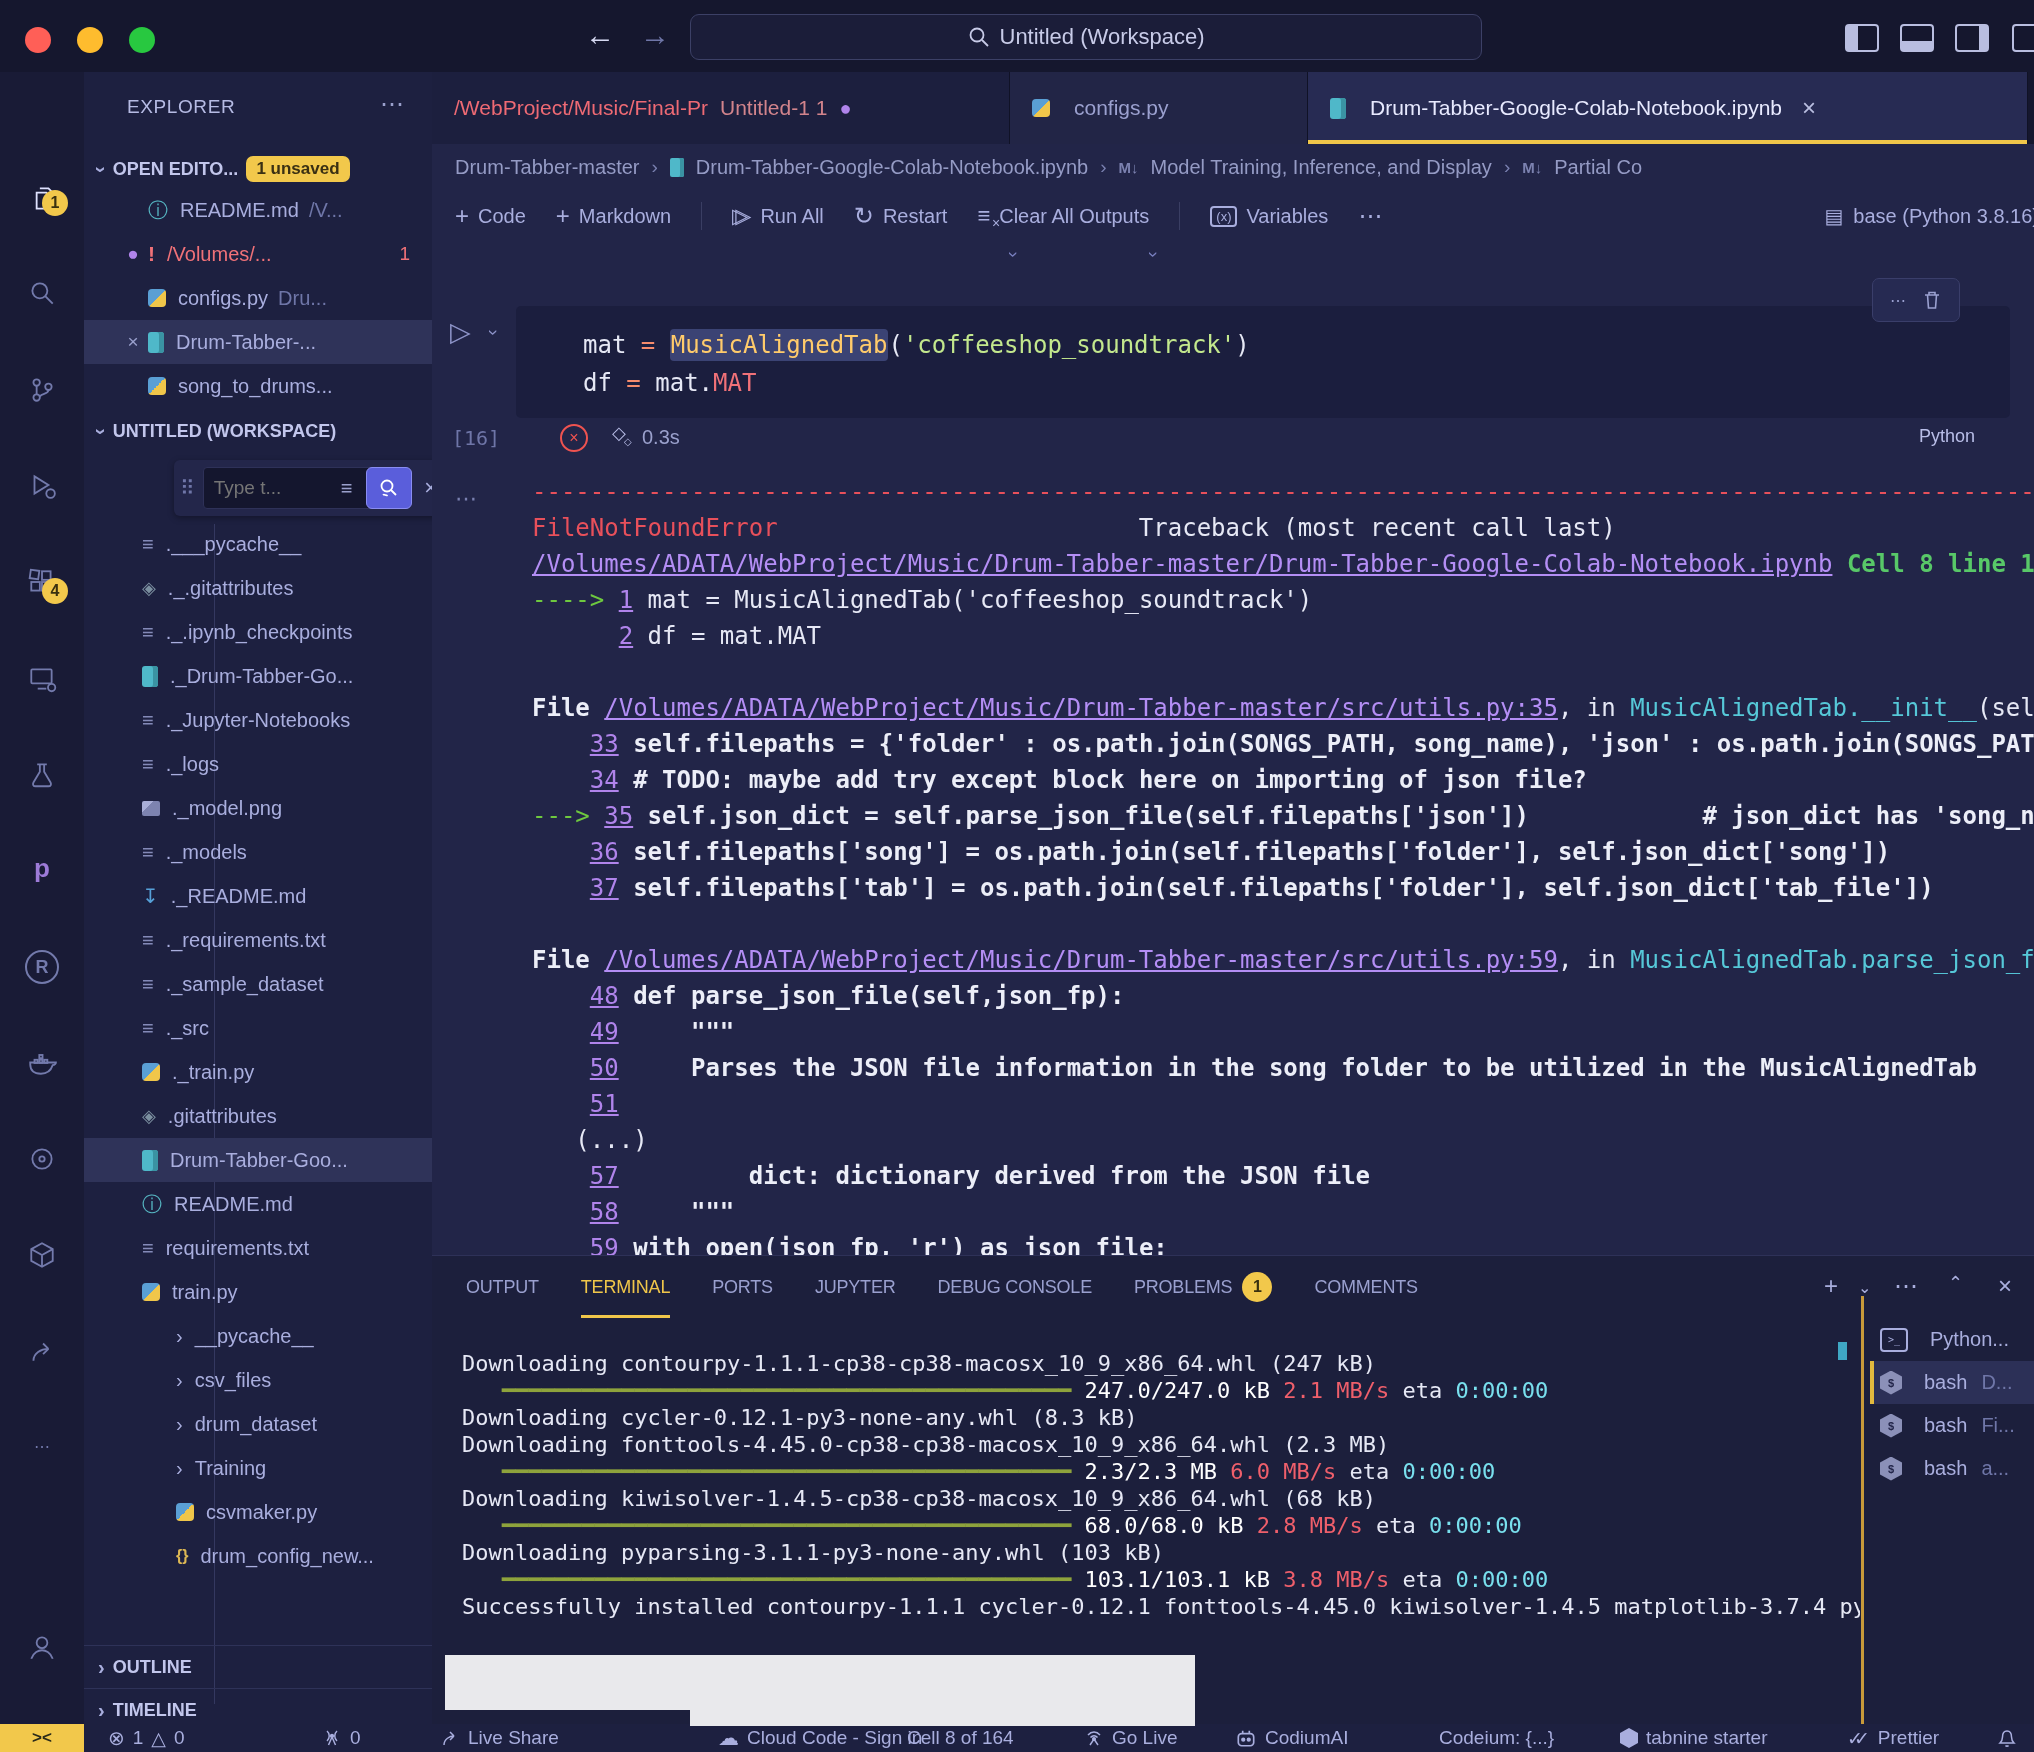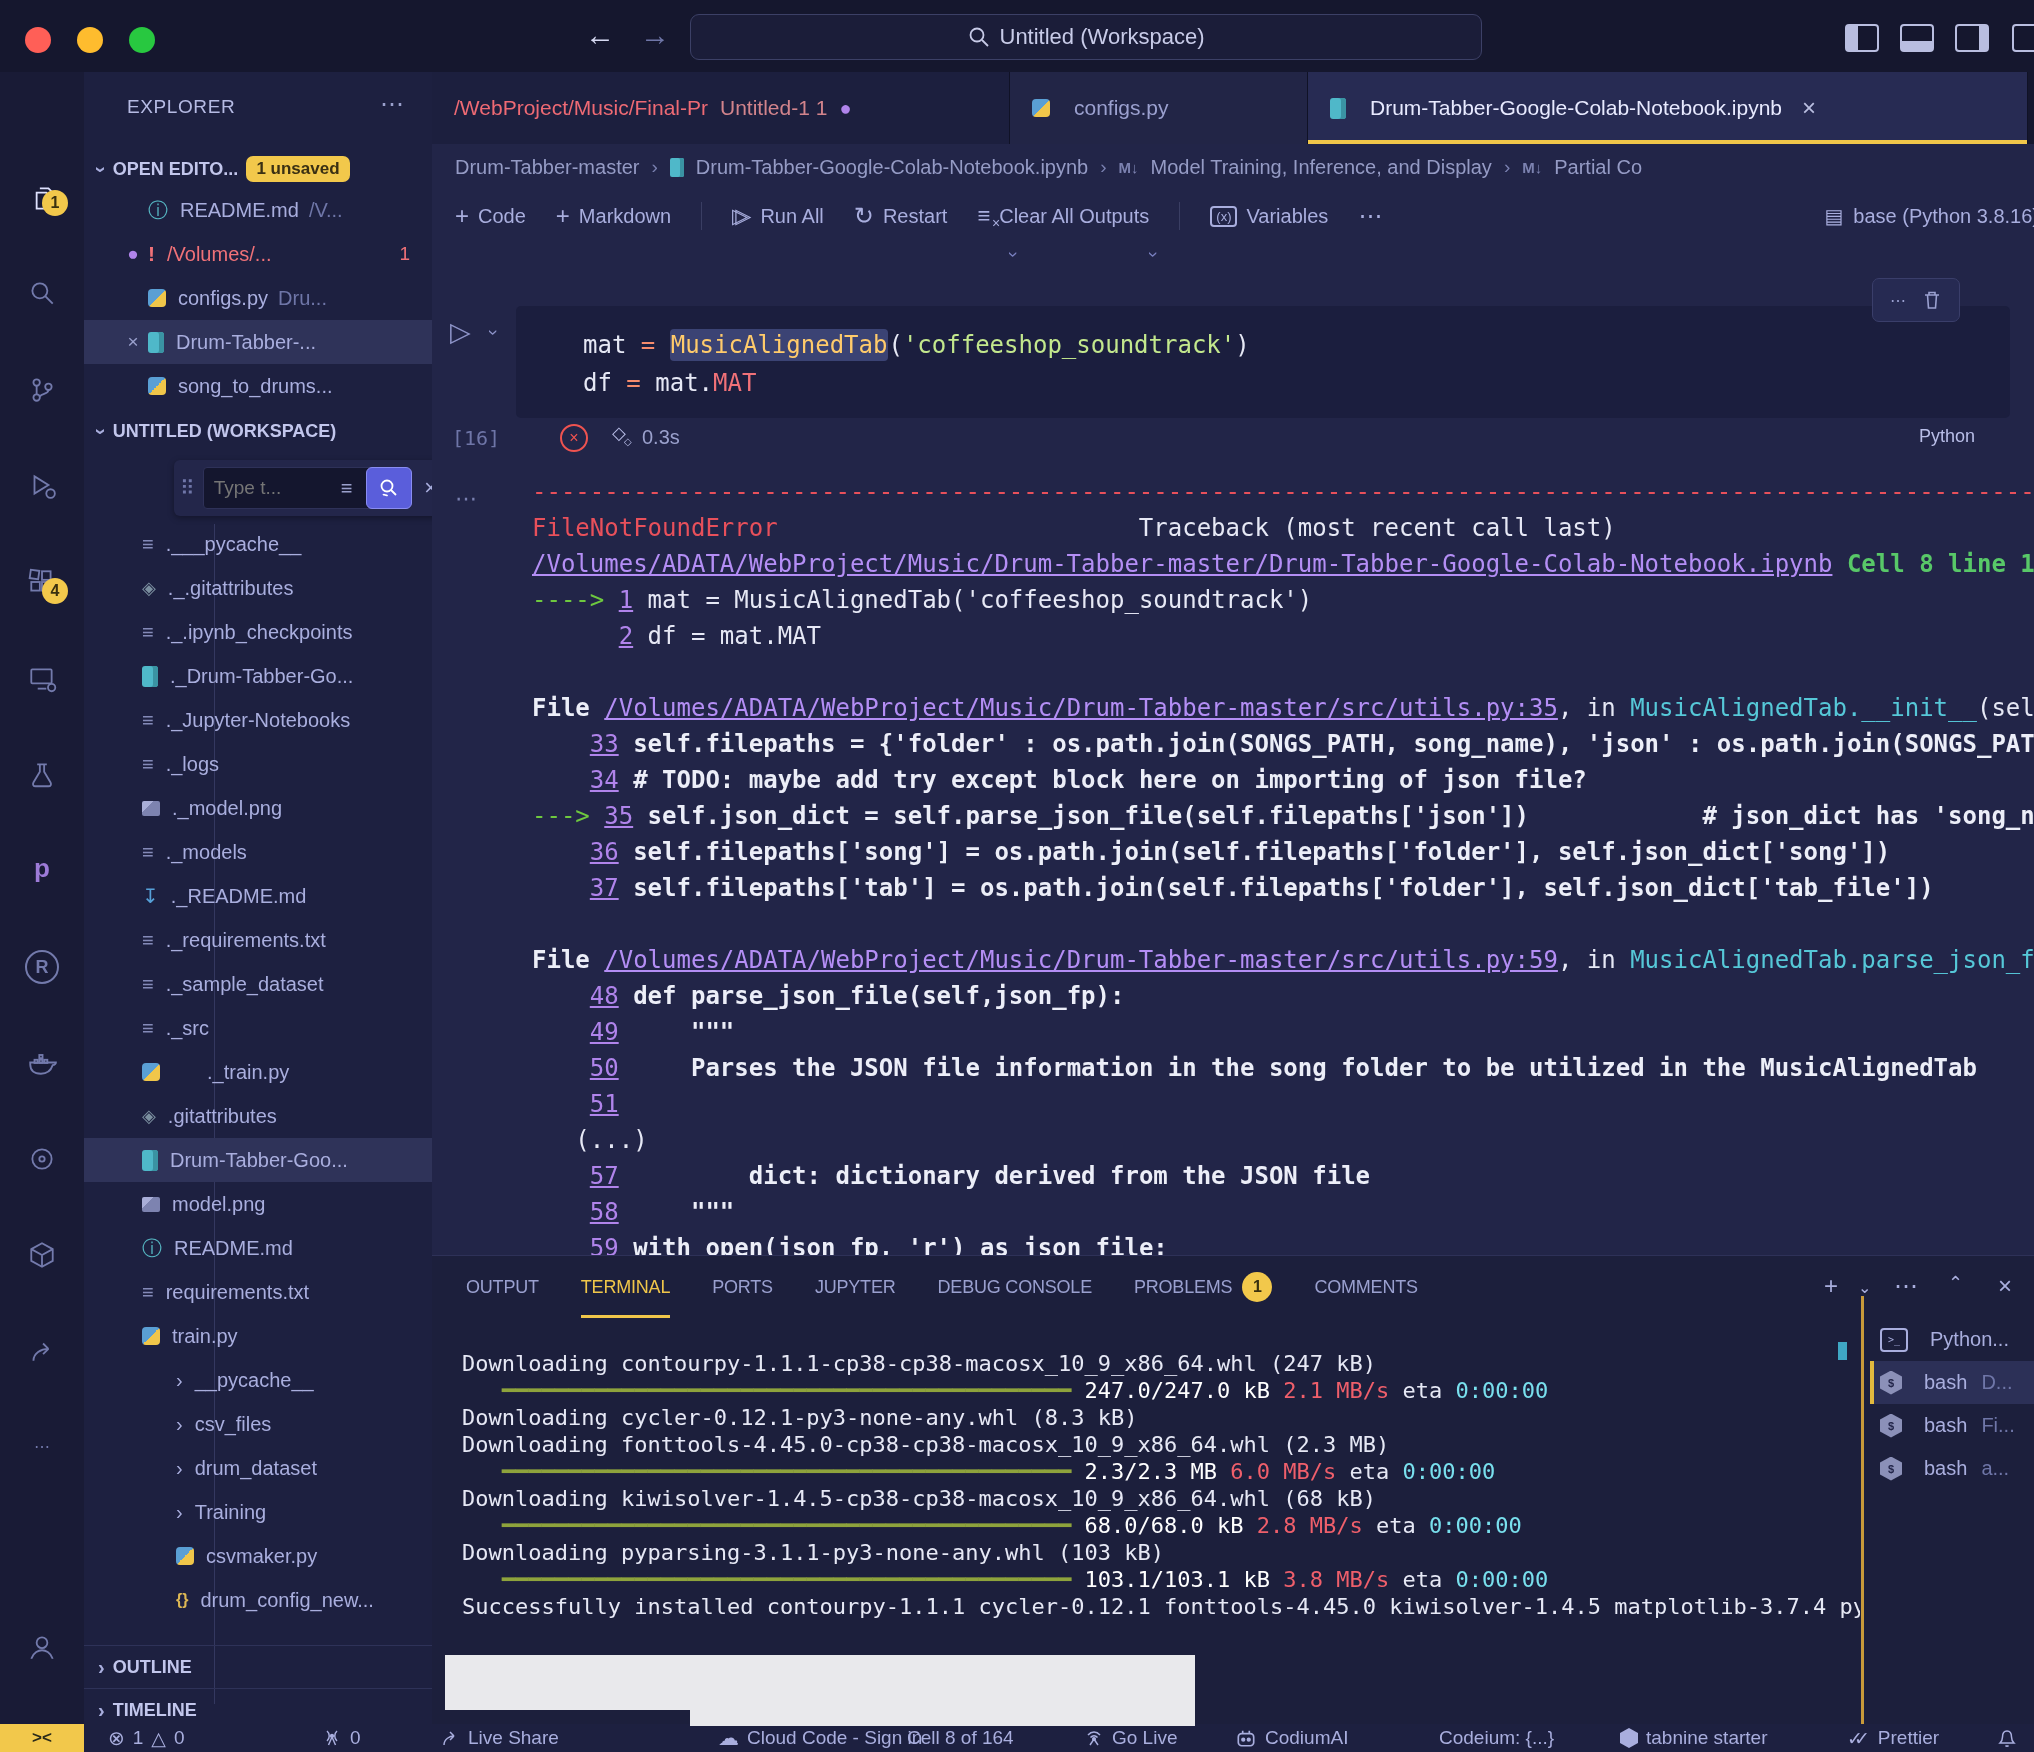--- a/index.html
+++ b/index.html
@@ -377,35 +377,31 @@
           <span>._requirements.txt</span>
         </div>
         <div class="srow" style="padding-left: 58px;">
           <span class="fic f-lines">≡</span>
           <span>._sample_dataset</span>
         </div>
         <div class="srow" style="padding-left: 58px;">
           <span class="fic f-lines">≡</span>
           <span>._src</span>
         </div>
-        <div class="srow" style="padding-left: 58px; gap: 35px;">
+        <div class="srow" style="padding-left: 58px;">
           <span class="fic f-python"></span>
           <span>._train.py</span>
         </div>
         <div class="srow" style="padding-left: 58px;">
           <span class="fic f-git">◈</span>
           <span>.gitattributes</span>
         </div>
         <div class="srow sel" style="padding-left: 58px;">
           <span class="fic f-notebook"></span>
           <span>Drum-Tabber-Goo...</span>
-        </div>
-        <div class="srow" style="padding-left: 58px;">
-          <span class="fic f-image"></span>
-          <span>model.png</span>
         </div>
         <div class="srow" style="padding-left: 58px;">
           <span class="fic f-info">ⓘ</span>
           <span>README.md</span>
         </div>
         <div class="srow" style="padding-left: 58px;">
           <span class="fic f-lines">≡</span>
           <span>requirements.txt</span>
         </div>
         <div class="srow" style="padding-left: 58px;">

